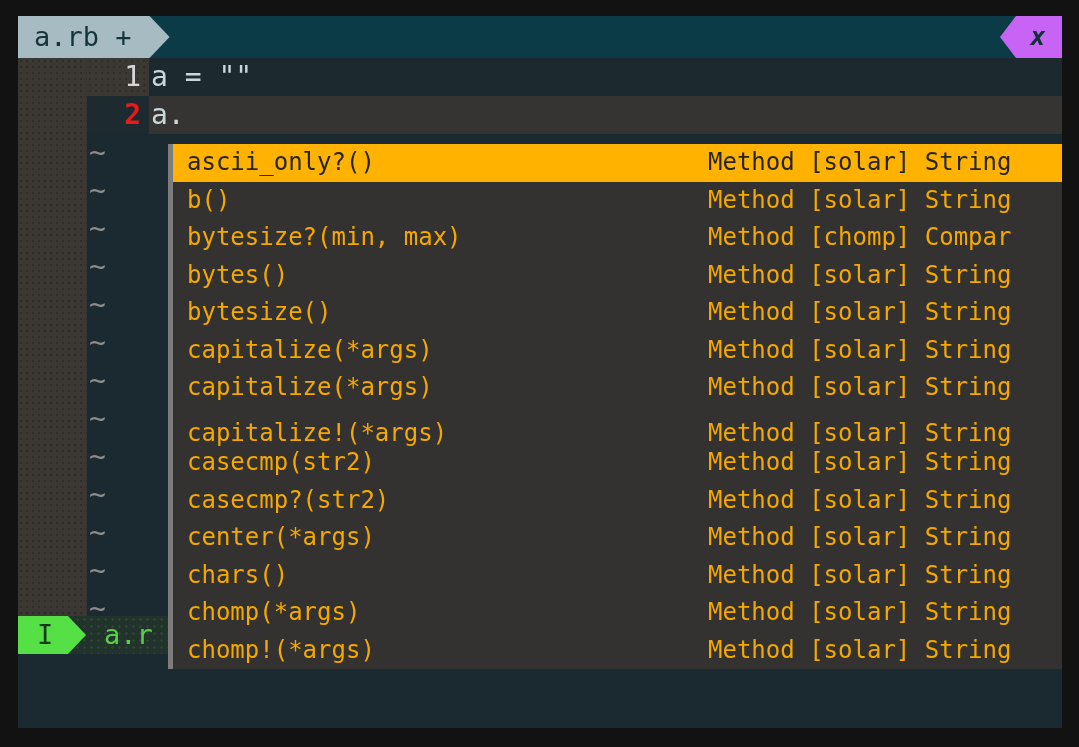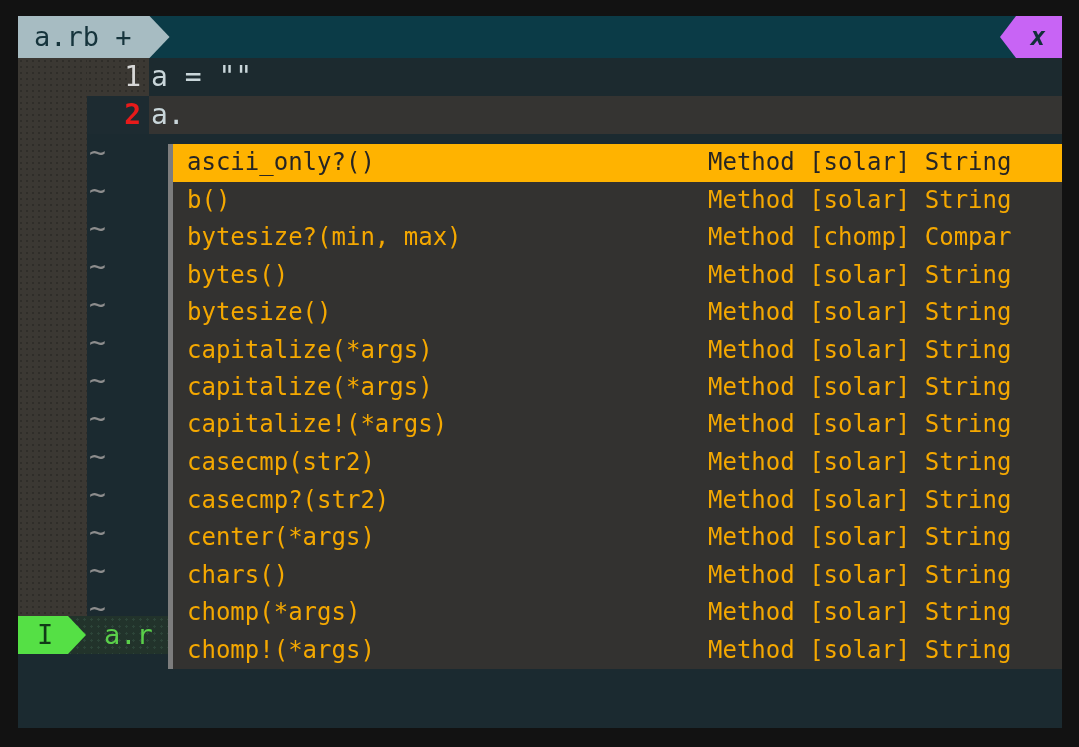--- a/index.html
+++ b/index.html
@@ -283,21 +283,21 @@
     <div class="popup">
       <div class="popup-leftedge"></div>
       <div id="popup-items">
           <div class="pitem sel" style="top: 0px;"><div class="pword">ascii_only?()</div><div class="pmeta">Method [solar] String</div></div>
           <div class="pitem" style="top: 37.5px;"><div class="pword">b()</div><div class="pmeta">Method [solar] String</div></div>
           <div class="pitem" style="top: 75px;"><div class="pword">bytesize?(min, max)</div><div class="pmeta">Method [chomp] Compar</div></div>
           <div class="pitem" style="top: 112.5px;"><div class="pword">bytes()</div><div class="pmeta">Method [solar] String</div></div>
           <div class="pitem" style="top: 150px;"><div class="pword">bytesize()</div><div class="pmeta">Method [solar] String</div></div>
           <div class="pitem" style="top: 187.5px;"><div class="pword">capitalize(*args)</div><div class="pmeta">Method [solar] String</div></div>
           <div class="pitem" style="top: 225px;"><div class="pword">capitalize(*args)</div><div class="pmeta">Method [solar] String</div></div>
-          <div class="pitem" style="top: 262px; padding-left: 26px;"><div class="pword">capitalize!(*args)</div><div class="pmeta">Method [solar] String</div></div>
+          <div class="pitem" style="top: 271px; padding-left: 26px;"><div class="pword">capitalize!(*args)</div><div class="pmeta">Method [solar] String</div></div>
           <div class="pitem" style="top: 300px;"><div class="pword">casecmp(str2)</div><div class="pmeta">Method [solar] String</div></div>
           <div class="pitem" style="top: 337.5px;"><div class="pword">casecmp?(str2)</div><div class="pmeta">Method [solar] String</div></div>
           <div class="pitem" style="top: 375px;"><div class="pword">center(*args)</div><div class="pmeta">Method [solar] String</div></div>
           <div class="pitem" style="top: 412.5px;"><div class="pword">chars()</div><div class="pmeta">Method [solar] String</div></div>
           <div class="pitem" style="top: 450px; padding-left: 20px;"><div class="pword">chomp(*args)</div><div class="pmeta">Method [solar] String</div></div>
           <div class="pitem" style="top: 487.5px;"><div class="pword">chomp!(*args)</div><div class="pmeta">Method [solar] String</div></div>
         </div>
 
     </div>
 

